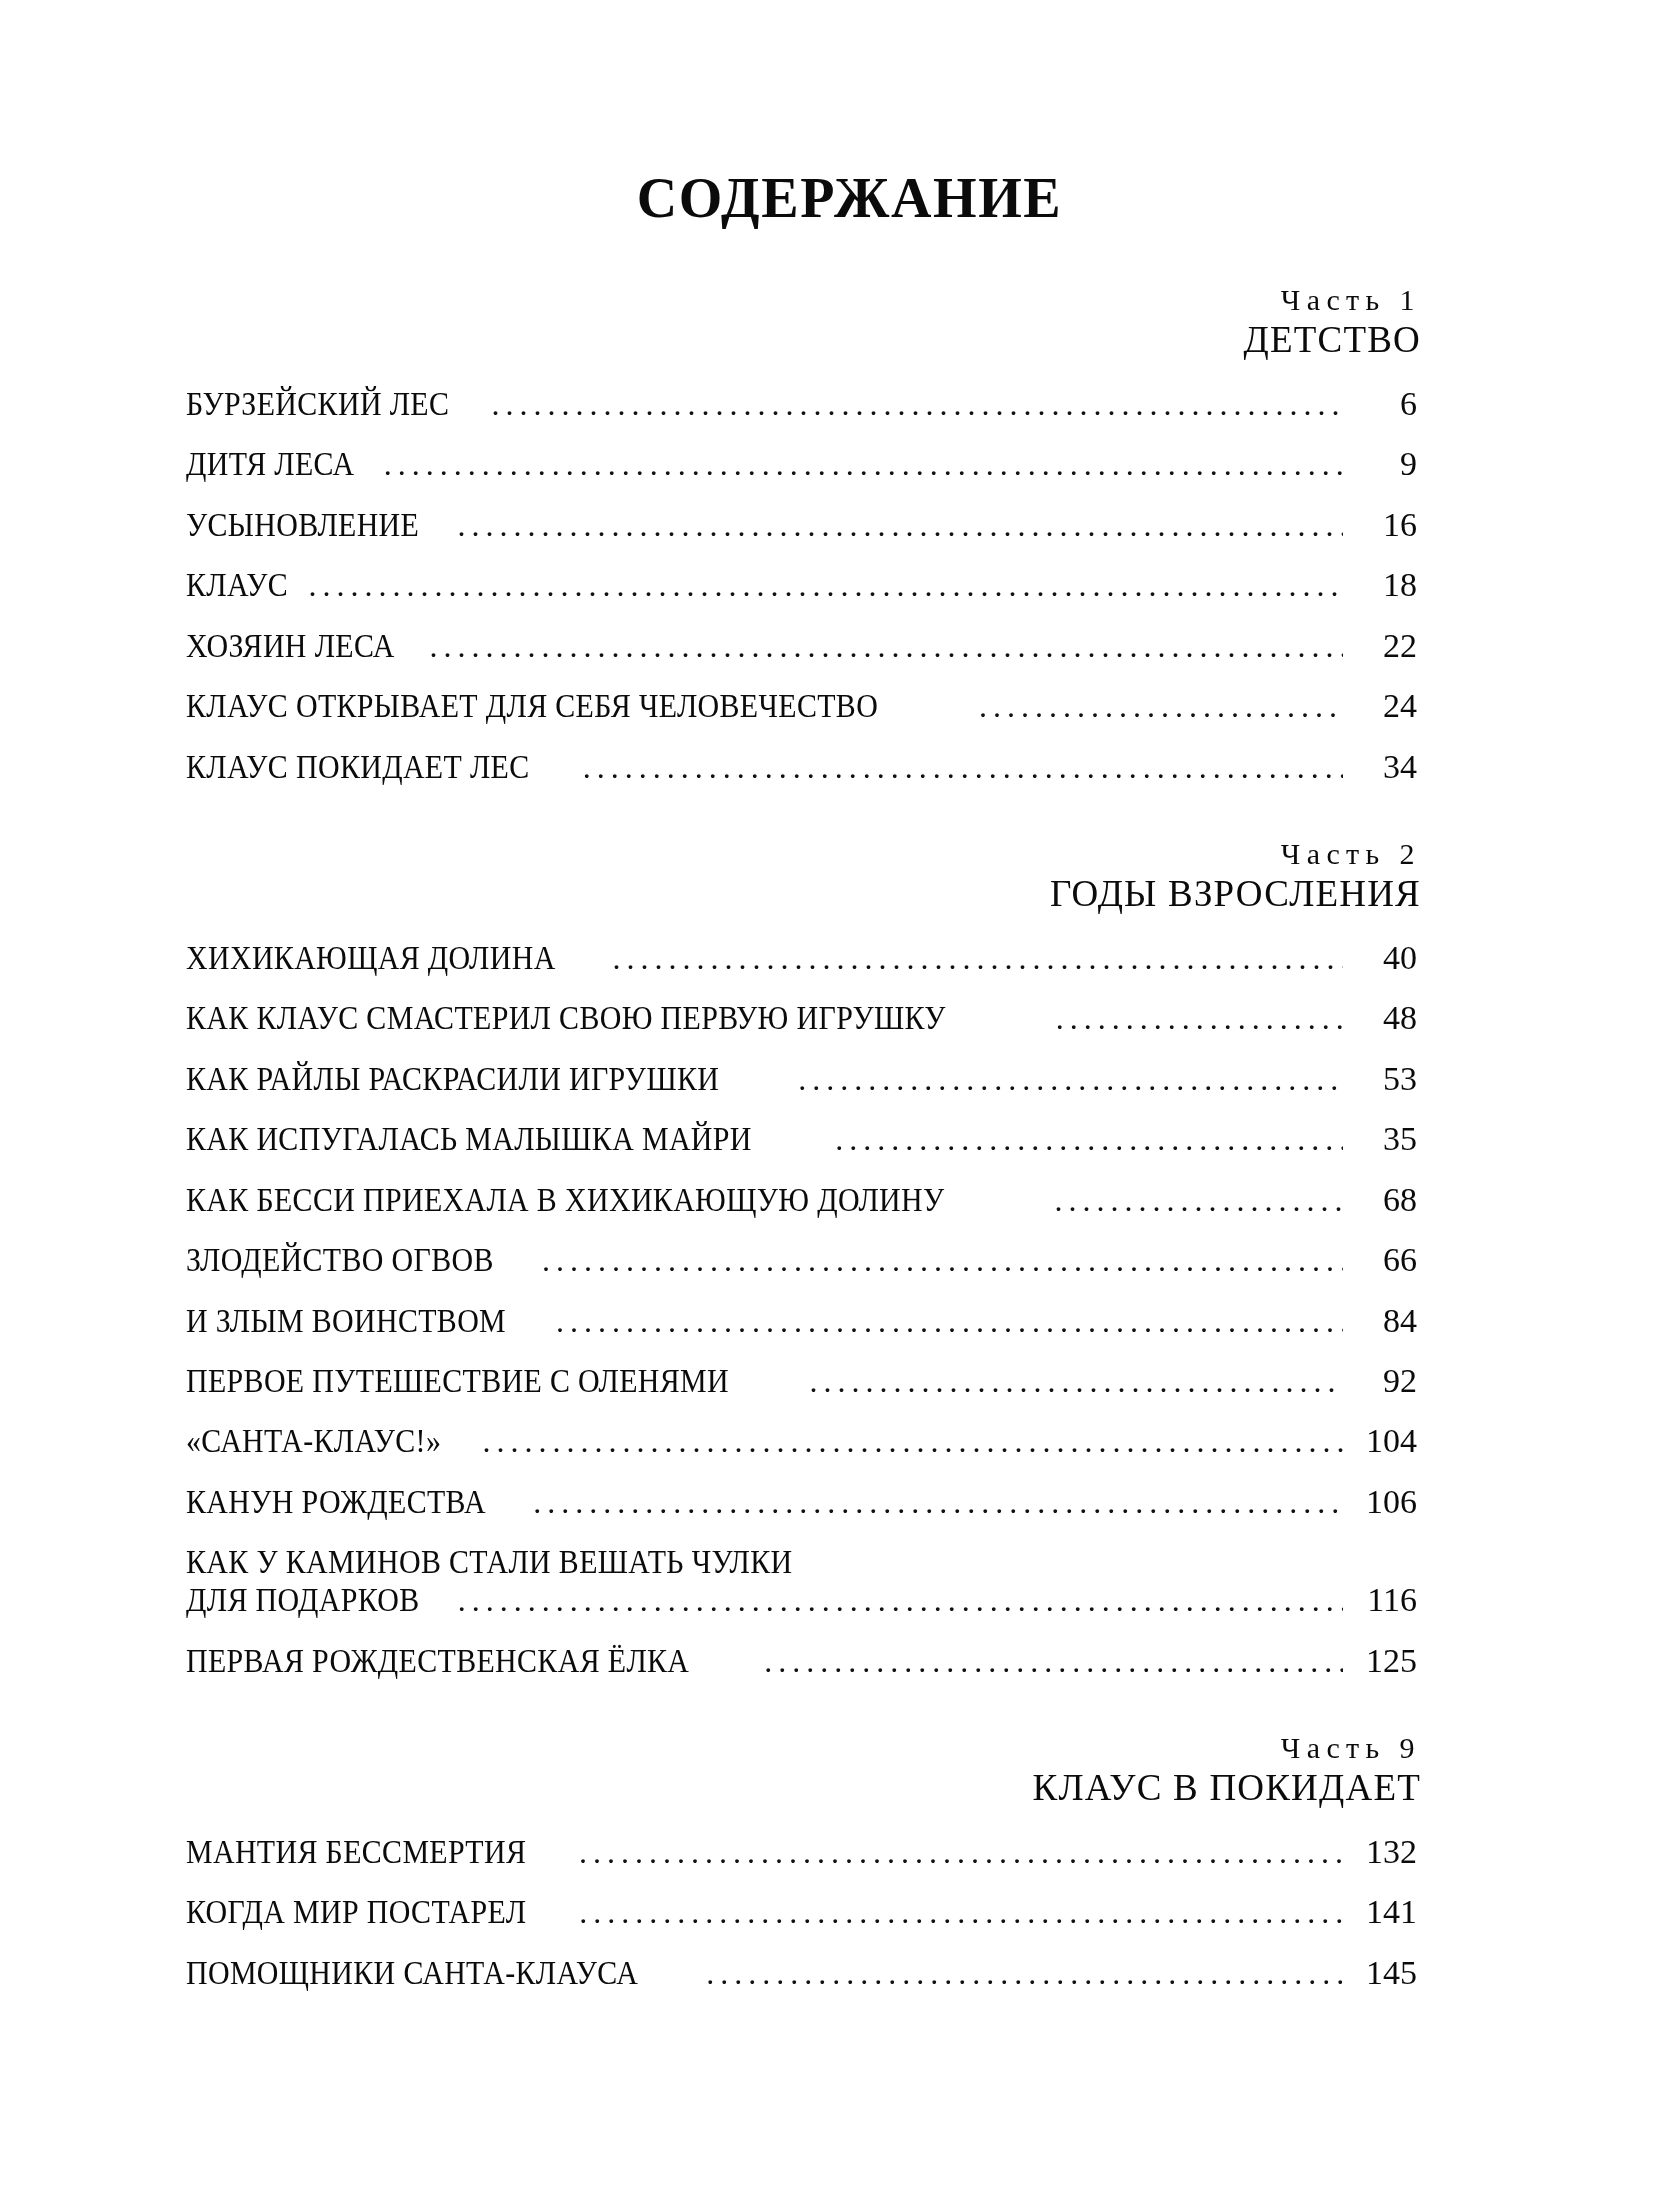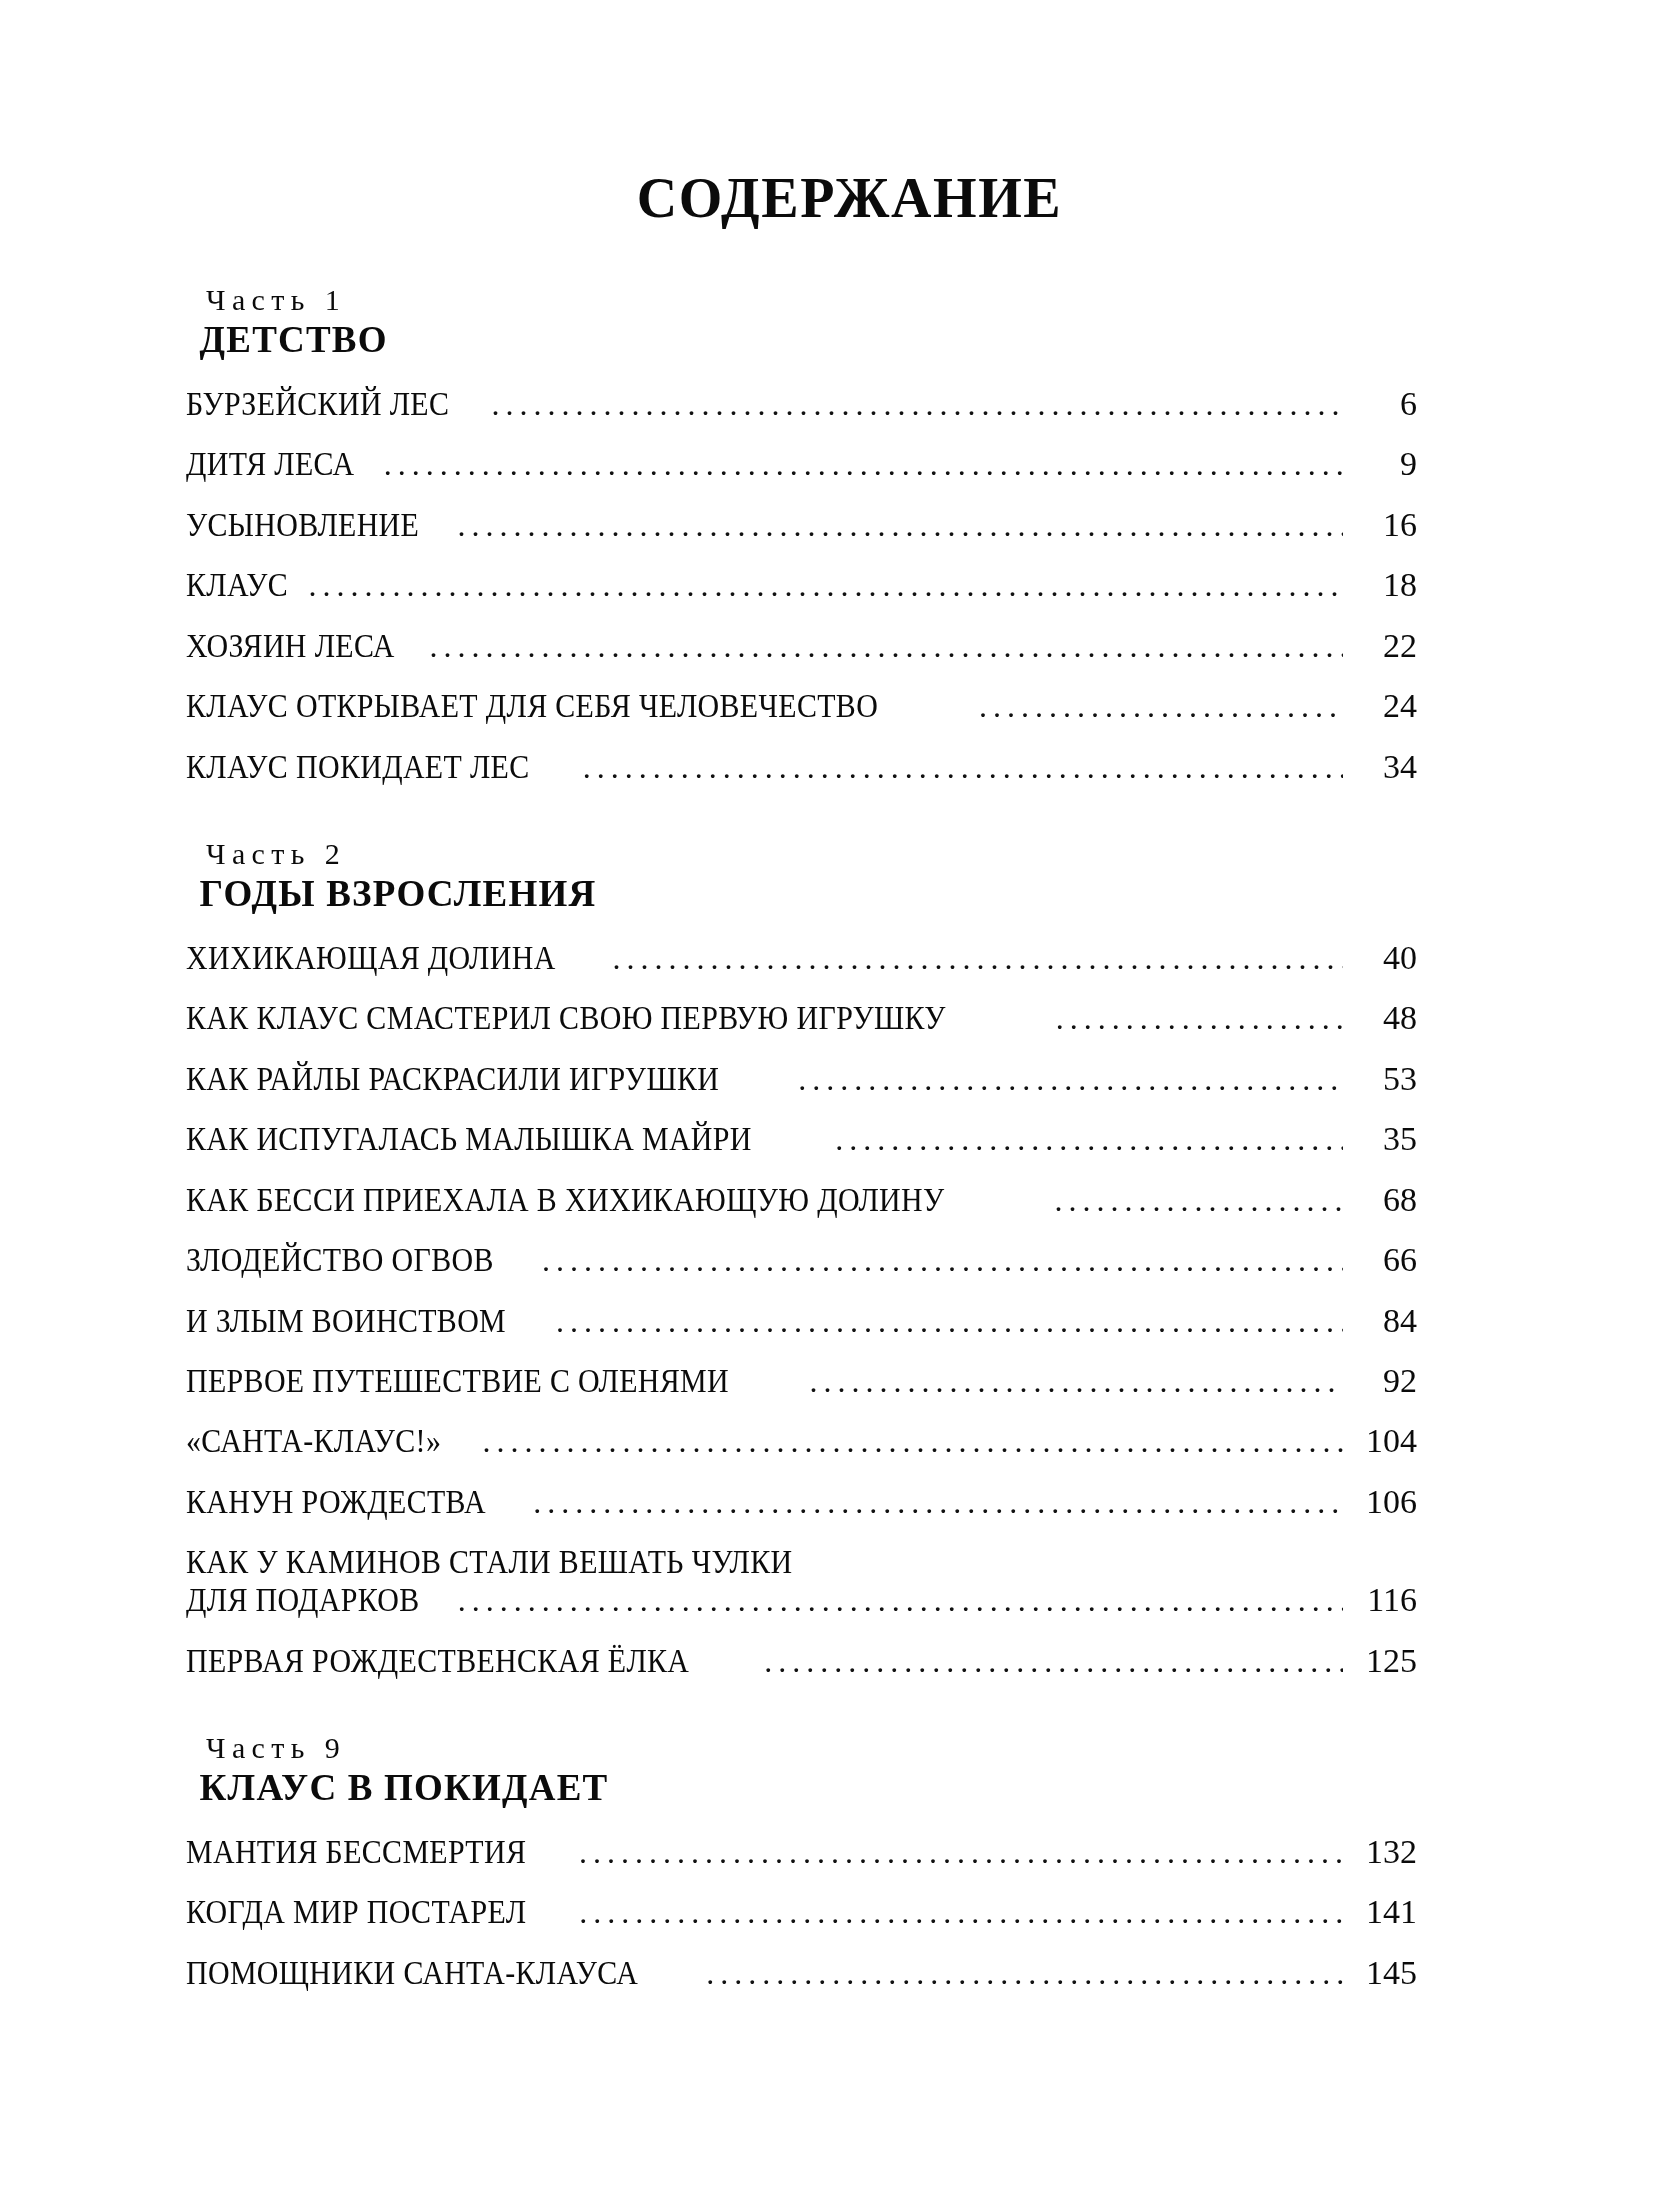--- a/index.html
+++ b/index.html
@@ -43,34 +43,34 @@
   
   .content {
     position: absolute;
     left: 182px;
     top: 282px;
     width: 1239px;
   }
 
   
   .part-block {
-    text-align: left;
+    text-align: right;
     margin-left: 17.6px;
   }
   .part-number {
     font-family: "Liberation Serif", "DejaVu Serif", serif;
     font-weight: normal;
     font-size: 30px;
     letter-spacing: 6.4px;
     line-height: 1.18;
     padding-left: 6.4px;
   }
   .part-name {
     font-family: "Liberation Serif", "DejaVu Serif", serif;
-    font-weight: bold;
+    font-weight: normal;
     font-size: 37px;
     letter-spacing: 1.2px;
     line-height: 1.22;
     white-space: nowrap;
   }
 
   
   .entries {
     margin: 4px;
     padding: 0;

